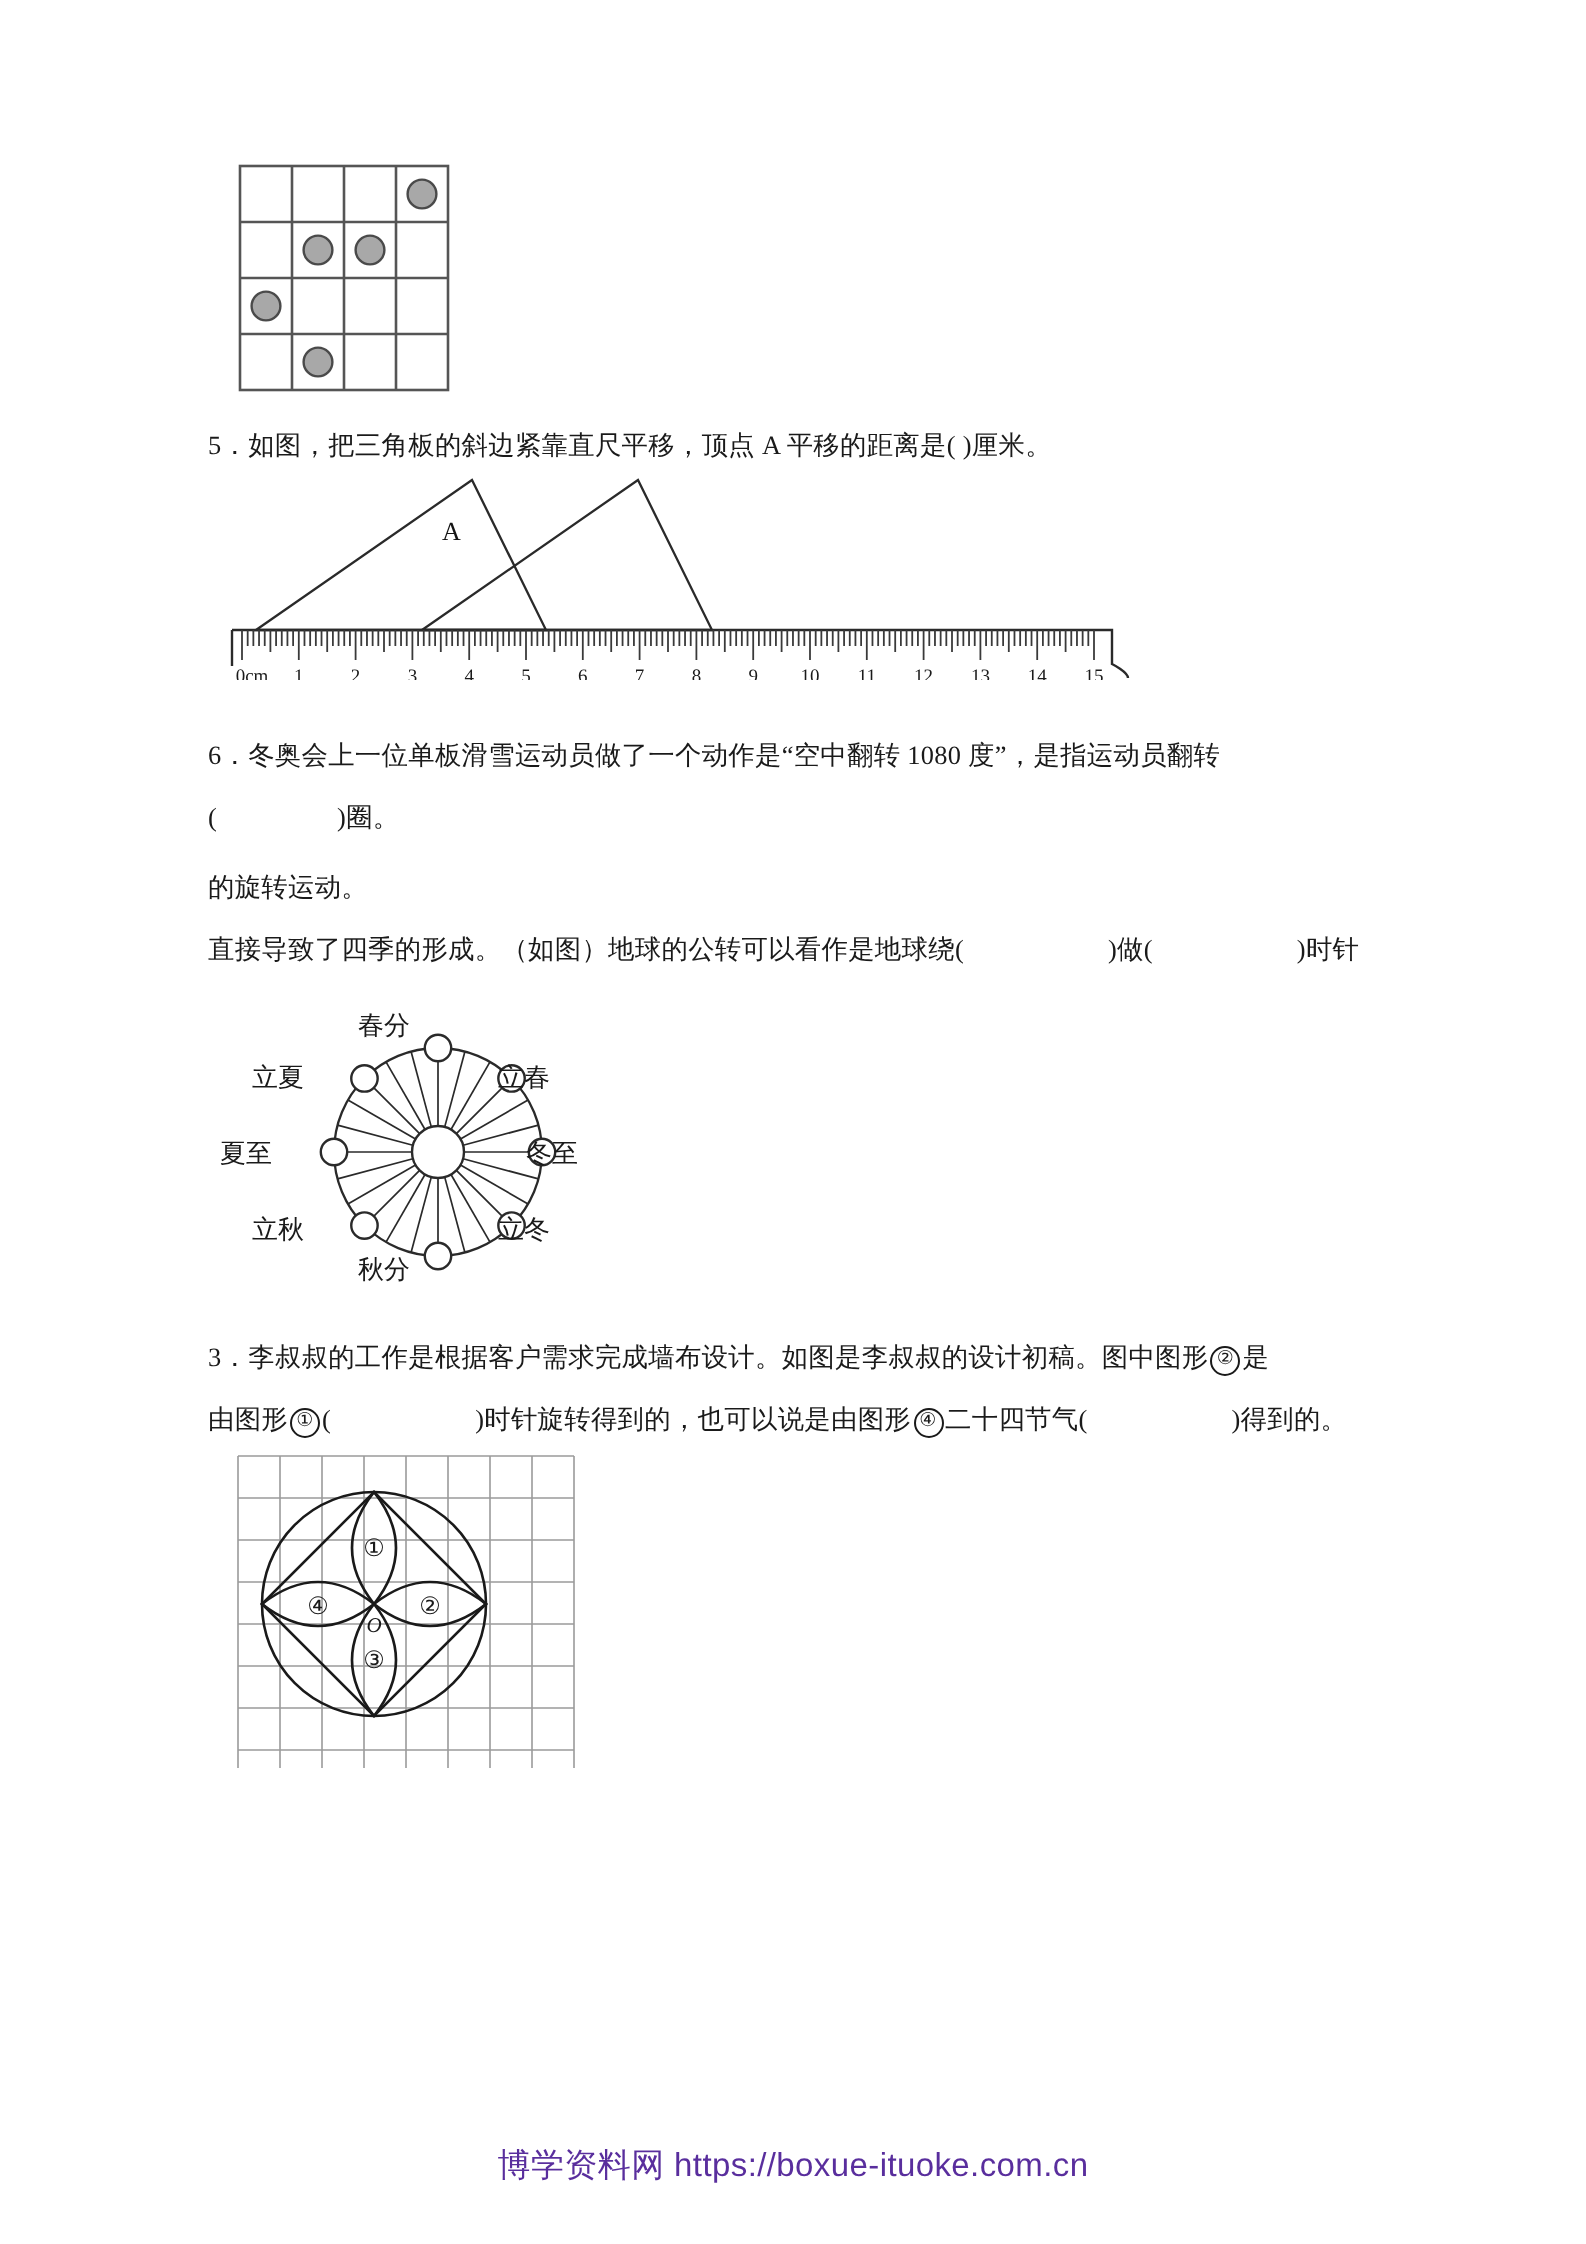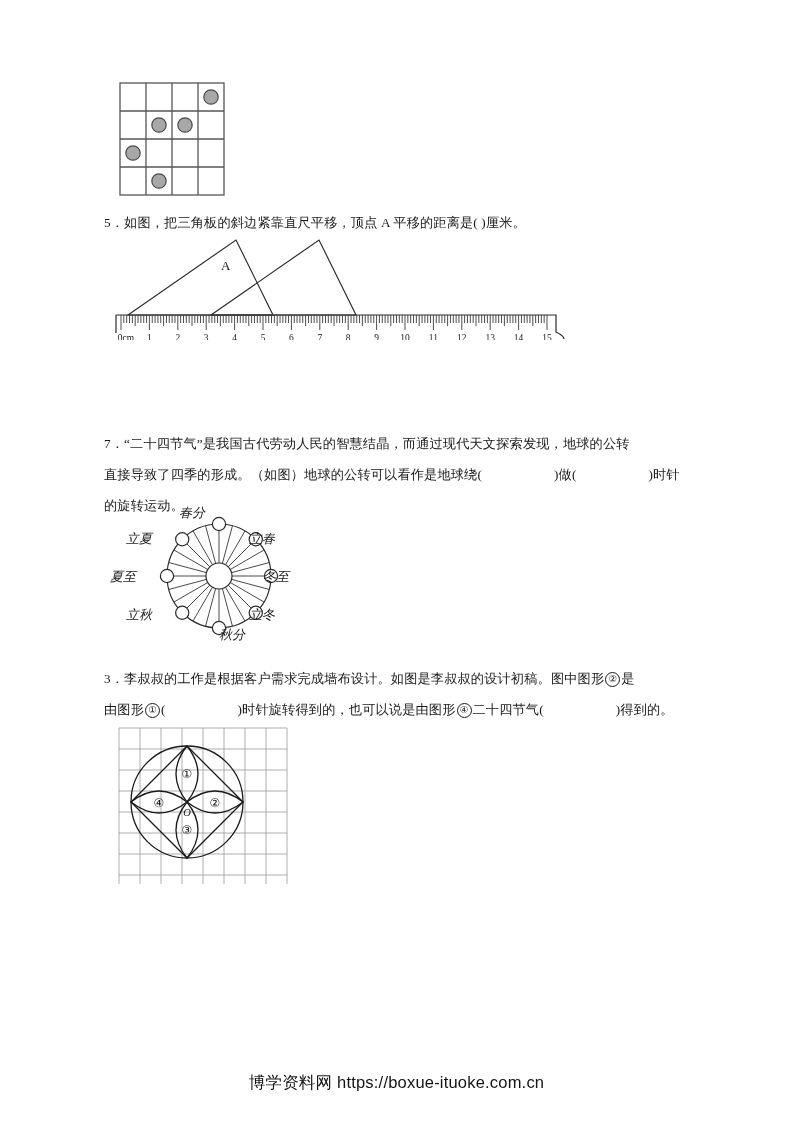--- a/index.html
+++ b/index.html
@@ -54,21 +54,21 @@
     margin: 0 1px;
   }
 
   
   #fig-grid4 { position: absolute; left: 119px; top: 82px; }
 
   
   #fig-ruler { position: absolute; left: 112px; top: 232px; }
 
   
-  #fig-solar { position: absolute; left: 112px; top: 508px; font-style: italic; }
+  #fig-solar { position: absolute; left: 112px; top: 508px; }
   .solar-label {
     position: absolute;
     font-size: 13px;
     font-family: "Liberation Serif", "DejaVu Serif", serif;
     color: #1a1a1a;
     white-space: nowrap;
   }
 
   
   #fig-rosette { position: absolute; left: 117px; top: 724px; }
@@ -84,21 +84,21 @@
     color: #3a3a3a;
     letter-spacing: .3px;
   }
   .watermark {
     position: absolute;
     left: 0;
     right: 0;
     top: 1072px;
     text-align: center;
     font-size: 16.5px;
-    color: #000000;
+    color: #4c1d95;
     letter-spacing: .2px;
     font-family: "Liberation Sans", sans-serif;
     opacity: .92;
   }
 </style>
 </head>
 <body>
 
 <div class="page">
 
@@ -312,25 +312,28 @@
           <text x="293.00" y="109">10</text>
           <text x="321.40" y="109">11</text>
           <text x="349.80" y="109">12</text>
           <text x="378.20" y="109">13</text>
           <text x="406.60" y="109">14</text>
           <text x="435.00" y="109">15</text>
         </g>
     </svg>
   </div>
 
+  <div class="qtext" style="left:104px; top:362px;">
+    <span class="qline">6．冬奥会上一位单板滑雪运动员做了一个动作是“空中翻转 1080 度”，是指运动员翻转</span>
+    <span class="qline"><span>(</span><span class="gap-md"></span><span>)圈。</span></span>
+  </div>
 
   <div class="qtext" style="left:104px; top:428px;">
-    <span class="qline">7．“二十四节气”是我国古代劳动人民的智慧结晶，而通过现代天文探索发现，地球的公转</span>
+    <span class="qline">的旋转运动。</span>
     <span class="qline"><span>直接导致了四季的形成。（如图）地球的公转可以看作是地球绕(</span><span class="gap-lg"></span><span>)做(</span><span class="gap-lg"></span><span>)时针</span></span>
-    <span class="qline">的旋转运动。</span>
   </div>
 
   <div id="fig-solar">
     <svg width="215" height="136" viewBox="0 0 215 136">
       <g id="solar-spokes" stroke="#2a2a2a" stroke-width="0.85">
           <line x1="107.00" y1="55.00" x2="107.00" y2="16.00"></line>
           <line x1="110.36" y1="55.44" x2="120.46" y2="17.77"></line>
           <line x1="113.50" y1="56.74" x2="133.00" y2="22.97"></line>
           <line x1="116.19" y1="58.81" x2="143.77" y2="31.23"></line>
           <line x1="118.26" y1="61.50" x2="152.03" y2="42.00"></line>
@@ -376,21 +379,21 @@
           <circle cx="70.23" cy="31.23" r="6.6"></circle>
         </g>
     </svg>
     <div class="solar-label" style="left:67px;  top:-4px;">春分</div>
     <div class="solar-label" style="left:14px;  top:22px;text-align:right;">立夏</div>
     <div class="solar-label" style="left:137px; top:22px;">立春</div>
     <div class="solar-label" style="left:-2px;  top:60px;">夏至</div>
     <div class="solar-label" style="left:151px; top:60px;">冬至</div>
     <div class="solar-label" style="left:14px;  top:98px;">立秋</div>
     <div class="solar-label" style="left:137px; top:98px;">立冬</div>
-    <div class="solar-label" style="left:67px;  top:118px;margin-left:40px;">秋分</div>
+    <div class="solar-label" style="left:67px;  top:118px;">秋分</div>
   </div>
 
   <div class="qtext" style="left:104px; top:663px;">
     <span class="qline"><span>3．李叔叔的工作是根据客户需求完成墙布设计。如图是李叔叔的设计初稿。图中图形</span><span class="circnum">②</span><span>是</span></span>
     <span class="qline"><span>由图形</span><span class="circnum">①</span><span>(</span><span class="gap-lg"></span><span>)时针旋转得到的，也可以说是由图形</span><span class="circnum">④</span><span>二十四节气(</span><span class="gap-lg"></span><span>)得到的。</span></span>
   </div>
 
   <div id="fig-rosette">
     <svg width="186" height="160" viewBox="0 0 186 160">
       <g id="rosette-grid" stroke="#9a9a9a" stroke-width="0.8">

